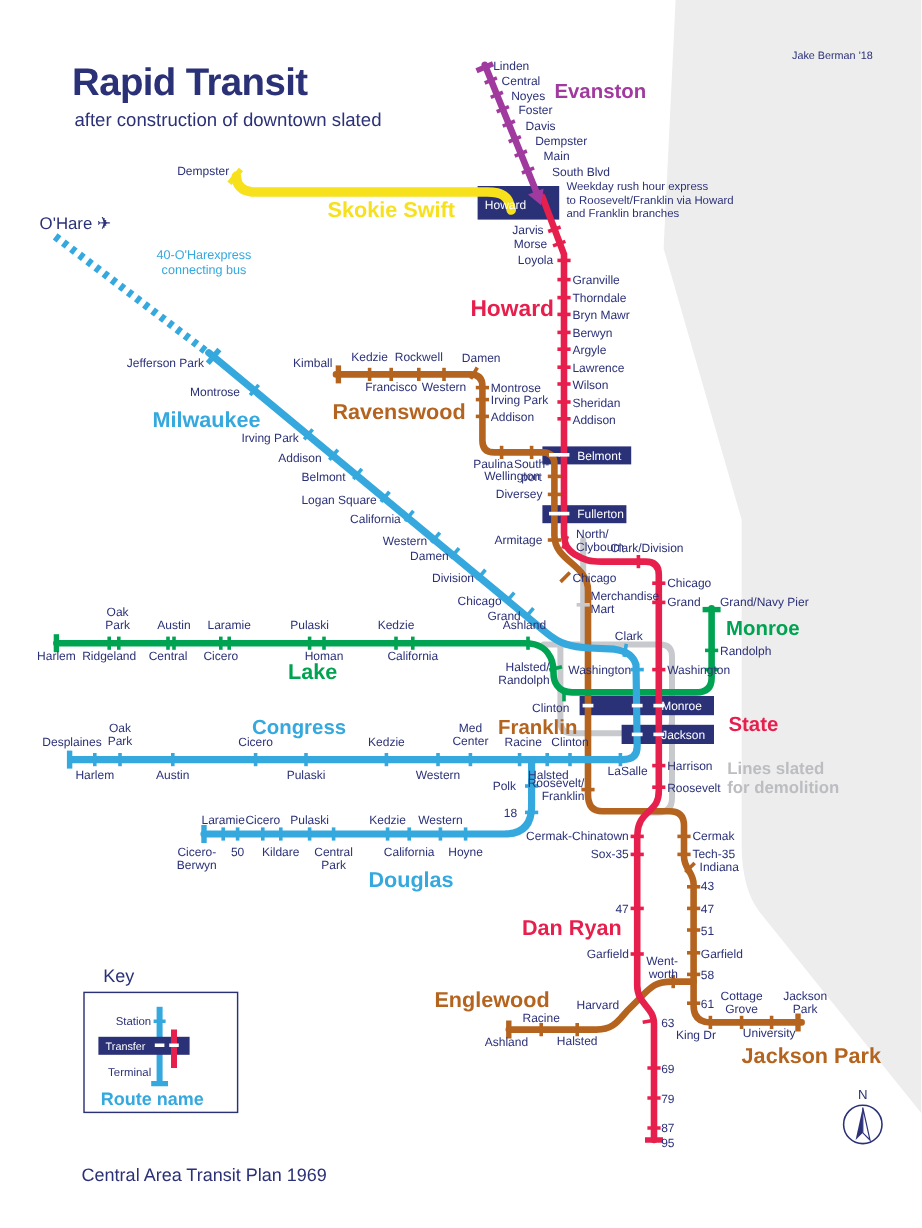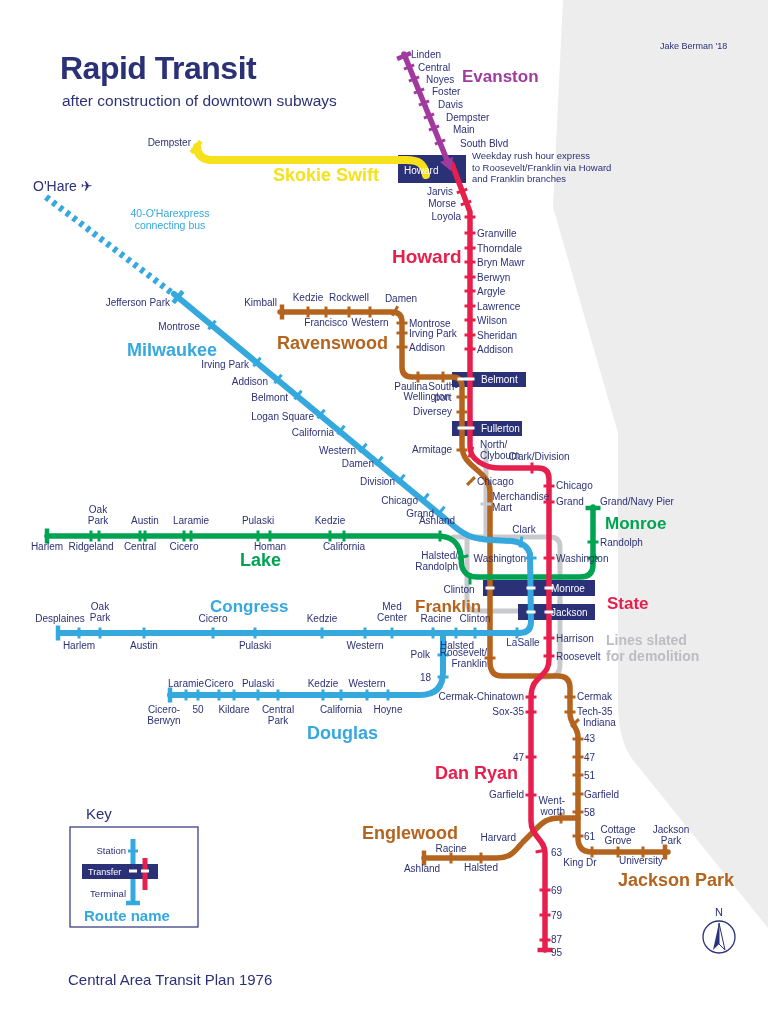--- a/index.html
+++ b/index.html
@@ -360,25 +360,25 @@
 
     <g id="compass">
       <text x="719" y="916" font-size="11" text-anchor="middle" fill="#2b3177">N</text>
       <circle cx="719" cy="937" r="16" fill="none" stroke-width="1.3" stroke="#2b3177"></circle>
       <polygon points="719,923 713,950 719,944" fill="#2b3177"></polygon>
       <polygon points="719,923 725,950 719,944" fill="#ffffff" stroke-width="1" stroke="#2b3177"></polygon>
     </g>
   </svg>
 
   <div class="ov title" style="color: rgb(43, 49, 119);">Rapid Transit</div>
-  <div class="ov subtitle" style="color: rgb(43, 49, 119);">after construction of downtown subways</div>
+  <div class="ov subtitle" style="color: rgb(43, 49, 119);">after construction of downtown slated</div>
   <div class="ov credit" style="color: rgb(43, 49, 119);">Jake Berman '18</div>
   <div class="ov note-express" style="color: rgb(43, 49, 119);">Weekday rush hour express
 to Roosevelt/Franklin via Howard
 and Franklin branches</div>
   <div class="ov note-demo" style="color: rgb(188, 189, 193);">Lines slated
 for demolition</div>
   <div class="ov note-bus" style="color: rgb(53, 168, 222);">40-O'Harexpress
 connecting bus</div>
   <div class="ov note-ohare" style="color: rgb(43, 49, 119);">O'Hare ✈</div>
   <div class="ov keyhead" style="color: rgb(43, 49, 119);">Key</div>
-  <div class="ov footer2" style="color: rgb(43, 49, 119);">Central Area Transit Plan 1976</div>
+  <div class="ov footer2" style="color: rgb(43, 49, 119);">Central Area Transit Plan 1969</div>
 </div>
 
 </body></html>

